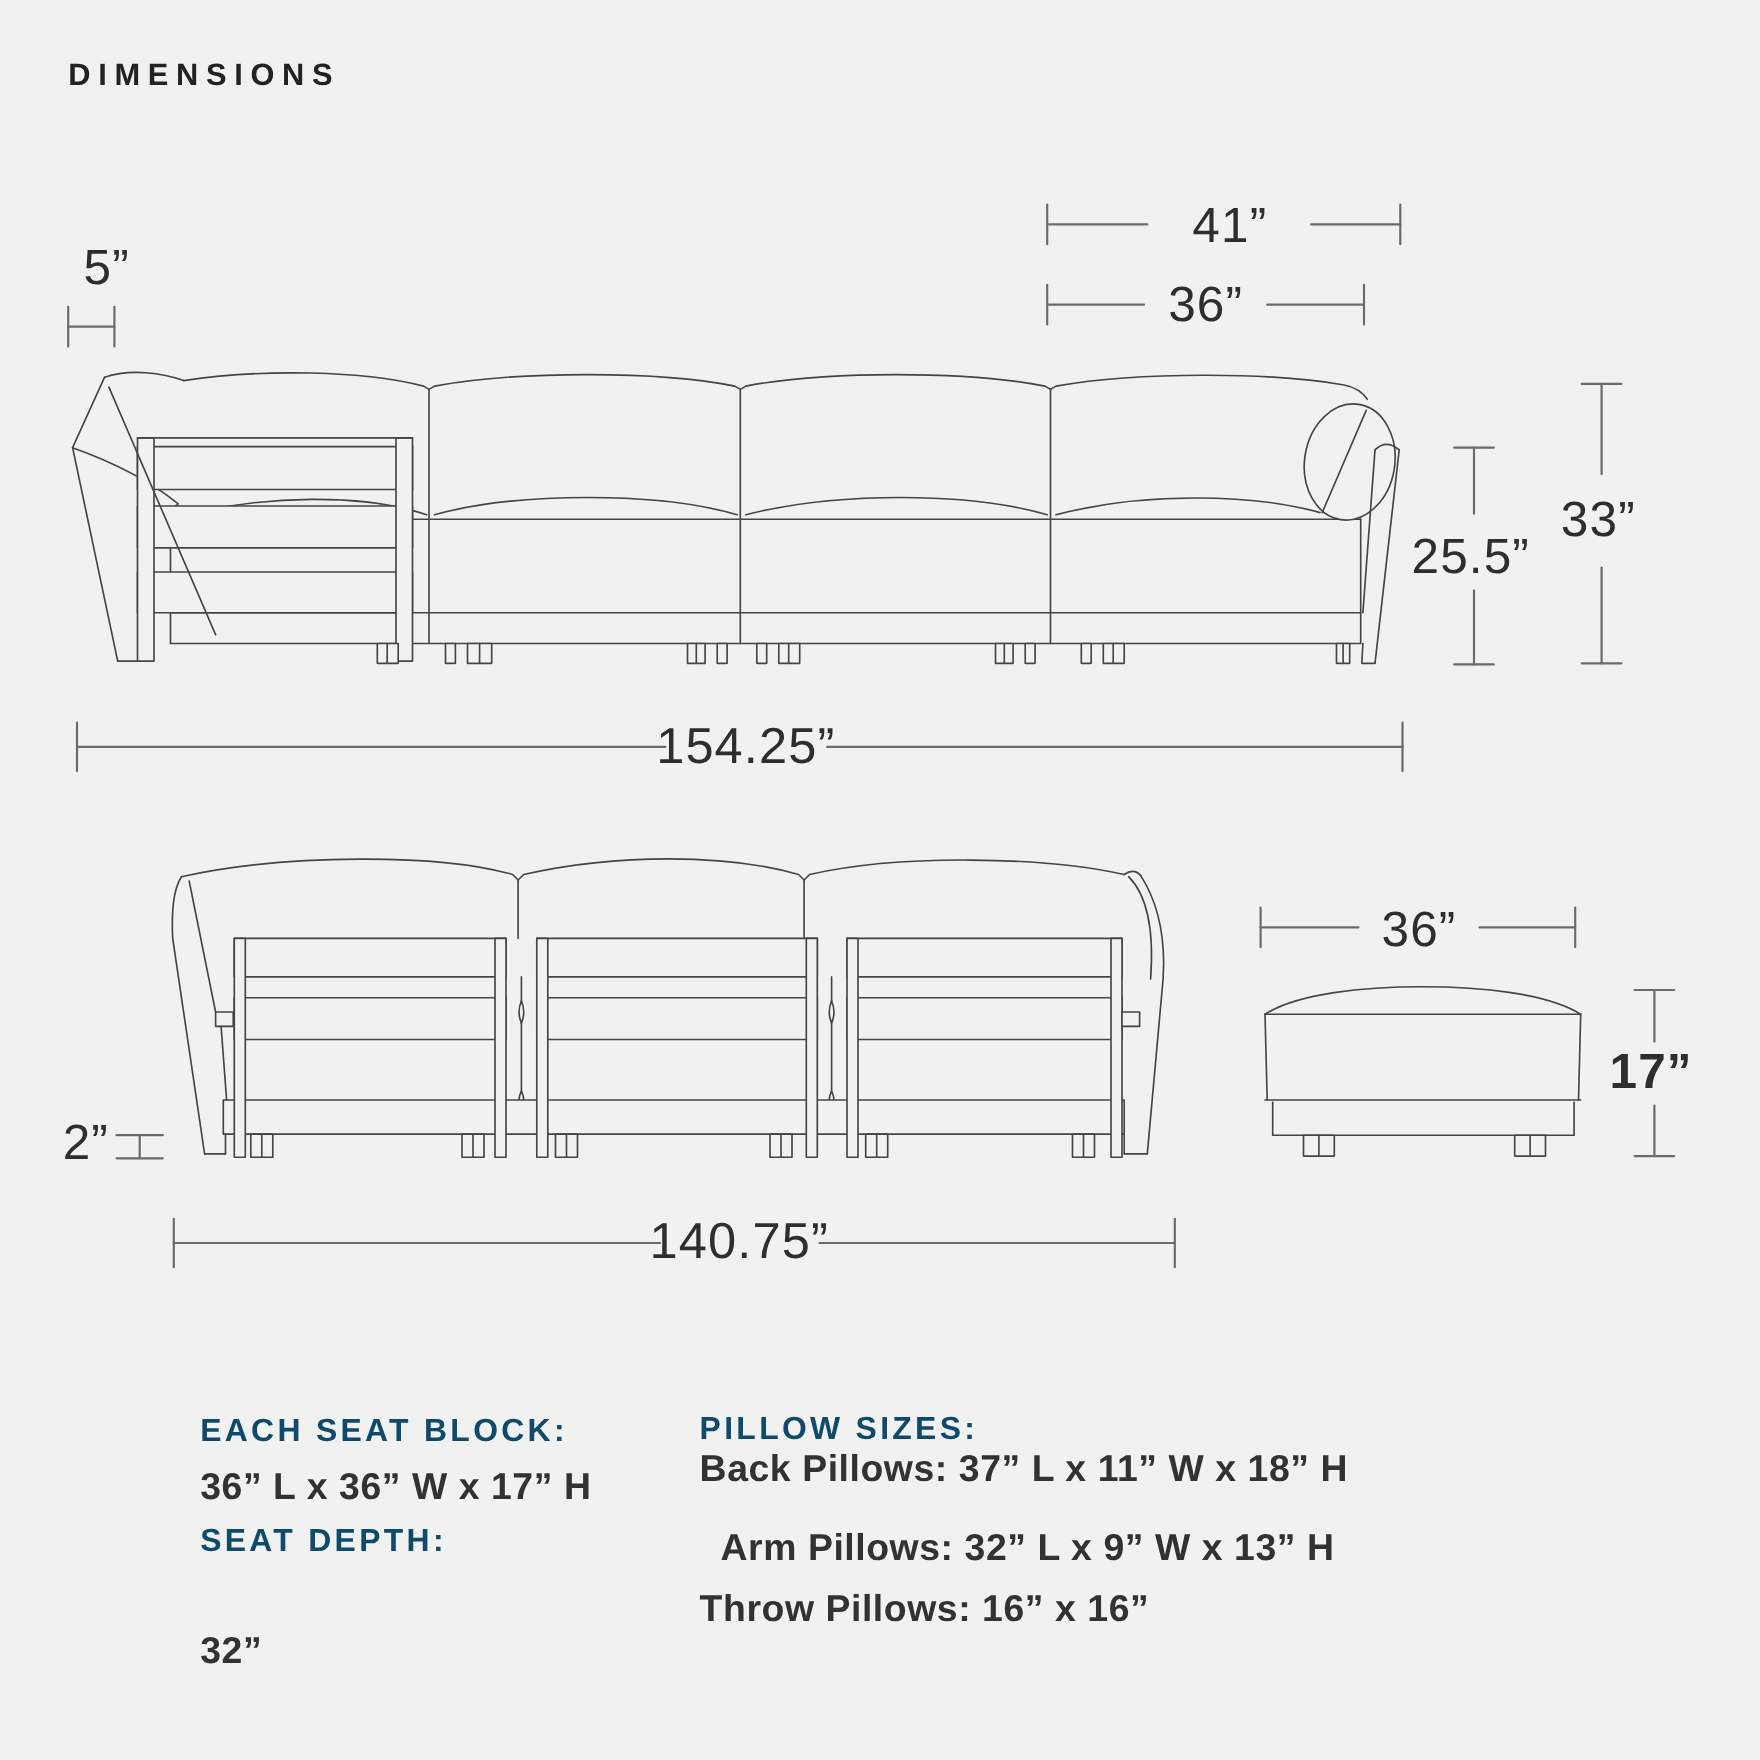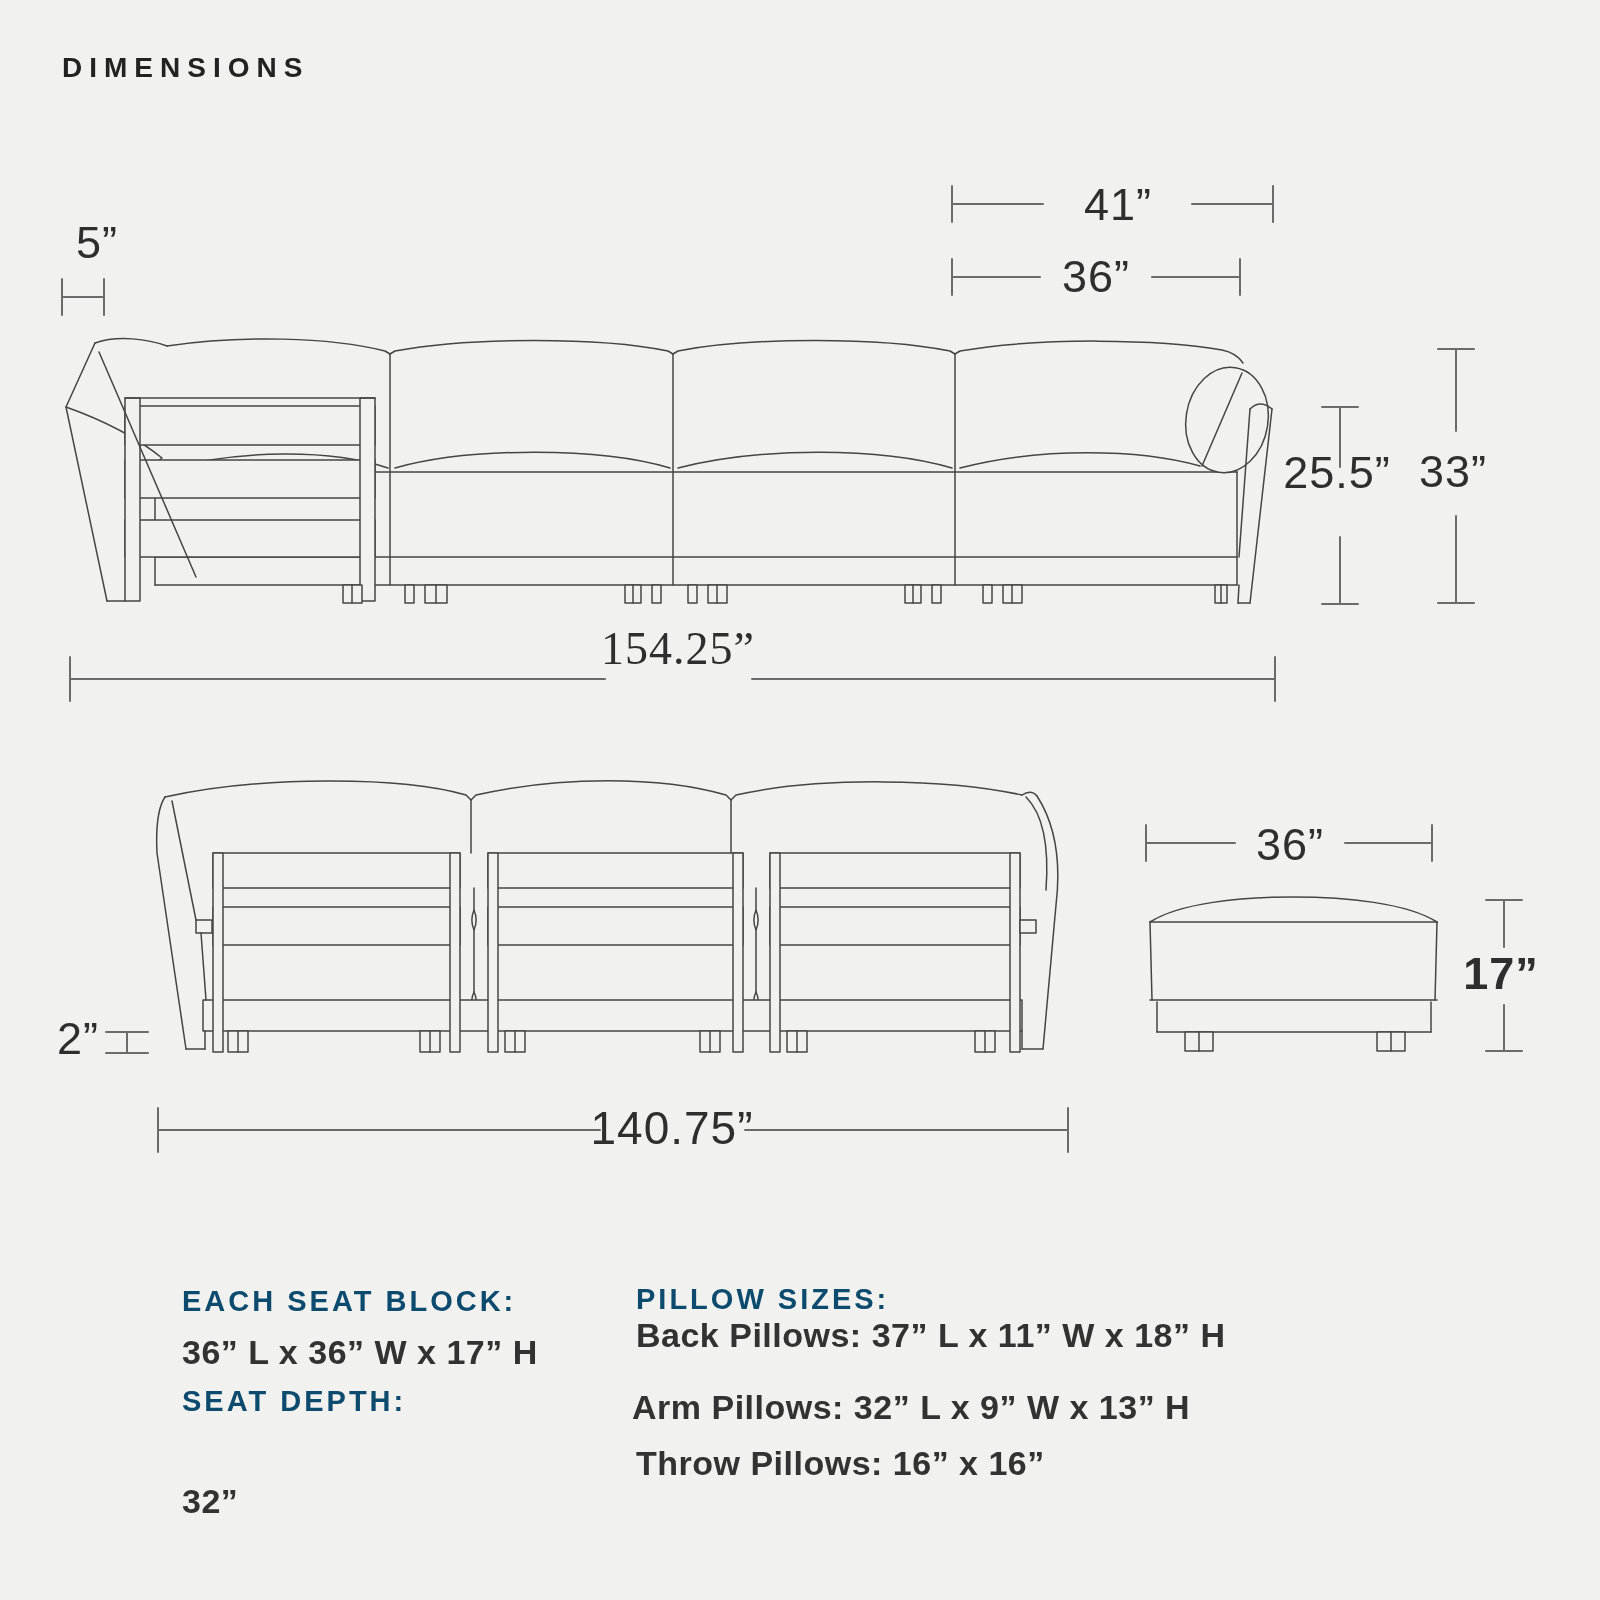--- a/index.html
+++ b/index.html
@@ -231,33 +231,33 @@
       <path d="M1504 900 V947"></path>
         <path d="M1504 1005 V1051"></path>
         <path d="M1486 900 H1522"></path>
         <path d="M1486 1051 H1522"></path>
     </g>
   </svg>
 
   <div class="dim-label" style="left:97px;  top:243px;">5”</div>
   <div class="dim-label" style="left:1118px;top:205px;">41”</div>
   <div class="dim-label" style="left:1096px;top:277px;">36”</div>
-  <div class="dim-label" style="left:1337px;top:473px;">25.5”</div>
+  <div class="dim-label" style="left:1337px;top:506px;">25.5”</div>
   <div class="dim-label" style="left:1453px;top:472px;">33”</div>
-  <div class="dim-label big" style="left:678px; top:648px;font-family:Liberation Serif, serif;">154.25”</div>
+  <div class="dim-label big" style="left:678px; top:678px;">154.25”</div>
   <div class="dim-label" style="left:78px;  top:1039px;">2”</div>
   <div class="dim-label big" style="left:672px; top:1128px;">140.75”</div>
   <div class="dim-label" style="left:1290px;top:845px;">36”</div>
   <div class="dim-label" style="left:1501px;top:974px;font-weight:bold;">17”</div>
 
   <div>
     <p class="spec-heading" style="left:182px; top:1285px;">EACH SEAT BLOCK:</p>
     <p class="spec-value" style="left:182px; top:1333px;">36” L x 36” W x 17” H</p>
     <p class="spec-heading" style="left:182px; top:1385px;">SEAT DEPTH:</p>
     <p class="spec-value" style="left:182px; top:1482px;">32”</p>
 
     <p class="spec-heading" style="left:636px; top:1283px;">PILLOW SIZES:</p>
     <p class="spec-value" style="left:636px; top:1316px;">Back Pillows: 37” L x 11” W x 18” H</p>
-    <p class="spec-value" style="left:632px; top:1388px;">Arm Pillows: 32” L x 9” W x 13” H</p>
+    <p class="spec-value" style="left:655px; top:1388px;">Arm Pillows: 32” L x 9” W x 13” H</p>
     <p class="spec-value" style="left:636px; top:1444px;">Throw Pillows: 16” x 16”</p>
   </div>
 
 </div>
 
 </body></html>

